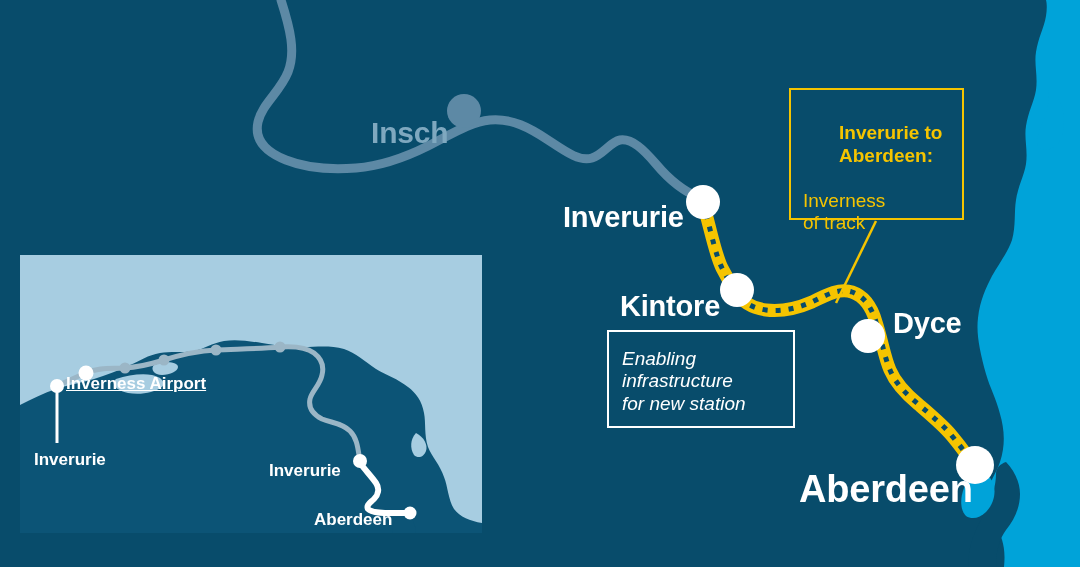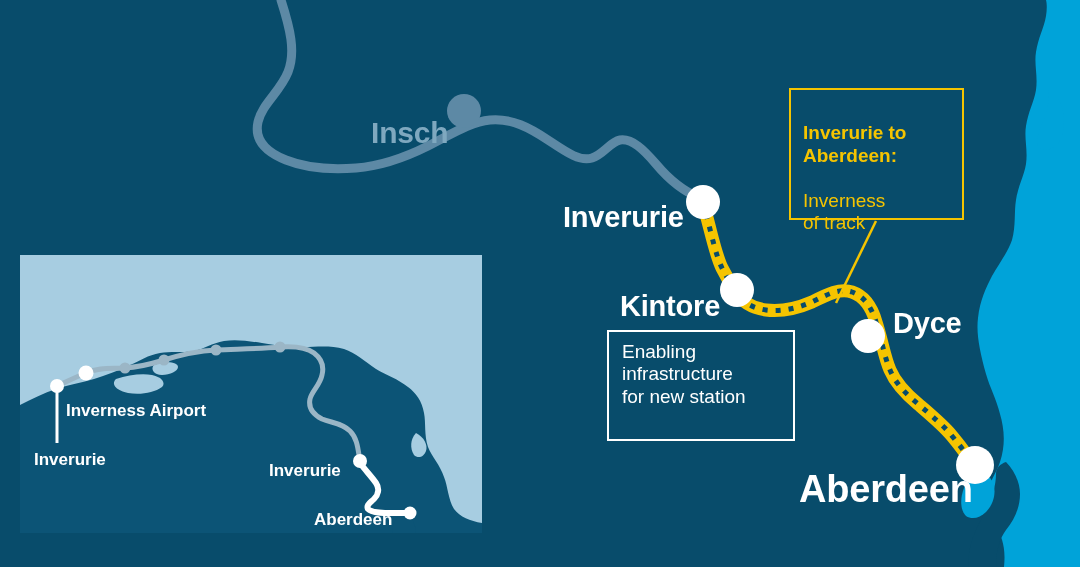--- a/index.html
+++ b/index.html
@@ -39,30 +39,31 @@
     white-space:pre-line;
   }
   #callout-redoubling{
     left:789px; top:88px;
     width:175px; height:132px;
     border:2px solid #f5c400;
     padding:10px 12px 0 12px;
     color:#f5c400;
     font-size:19px;
   }
-  #callout-redoubling .hd{ font-weight:bold; display:block; }
+  #callout-redoubling .hd{ font-weight:bold; display:block;margin-left:36px; }
   #callout-redoubling .bd{ font-weight:normal; display:block; }
   #callout-station{
     left:607px; top:330px;
-    width:188px; height:111px;
+    width:188px; height:98px;
     border:2px solid #ffffff;
-    padding:9px 12px 0 13px;
+    padding:16px 12px 0 13px;
     color:#ffffff;
     font-size:19px;
     font-weight:normal;
+    font-style:italic;
   }
   
   #inset{
     position:absolute;
     left:20px; top:255px;
     width:462px; height:278px;
     overflow:hidden;
     background:#a7cde1;
   }
   #inset-svg{ position:absolute; left:0; top:0; width:462px; height:278px; }
@@ -254,18 +255,18 @@
 
       <line x1="37" y1="131" x2="37" y2="188" stroke="#ffffff" stroke-width="3"></line>
 
       <circle cx="37" cy="131" r="7" fill="#ffffff"></circle>
       <circle cx="66" cy="118" r="7.5" fill="#ffffff"></circle>
       <circle cx="340" cy="206" r="7" fill="#ffffff"></circle>
       <circle cx="390" cy="258" r="6.5" fill="#ffffff"></circle>
     </svg>
 
     <div class="ilbl" style="left:14px; top:196px;">Inverurie</div>
-    <div class="ilbl" style="left:46px; top:147px;">Inverness Airport</div>
+    <div class="ilbl" style="left:46px; top:120px;text-decoration:underline;">Inverness Airport</div>
     <div class="ilbl" style="left:249px; top:207px;">Inverurie</div>
     <div class="ilbl" style="left:294px; top:256px;">Aberdeen</div>
   </div>
 
 </div>
 
 </body></html>

